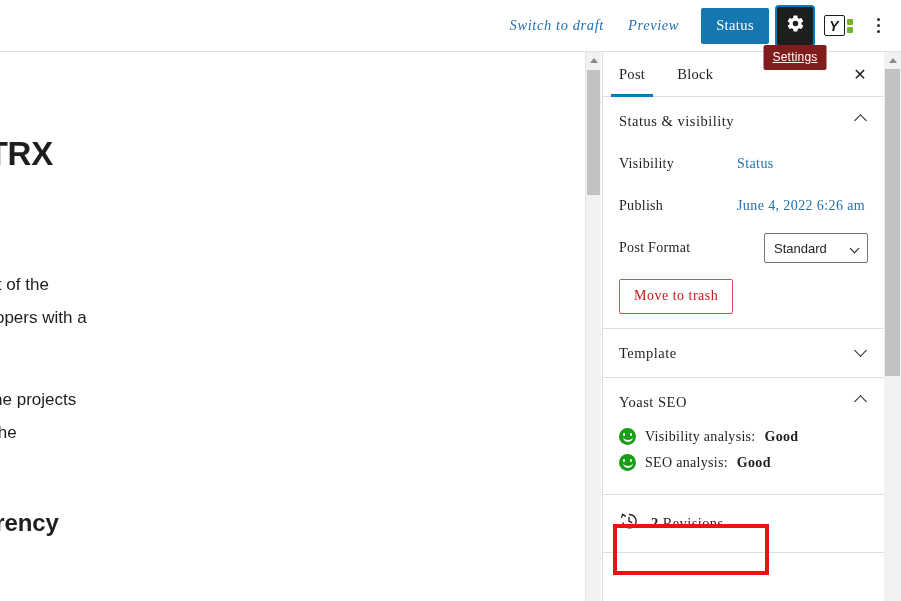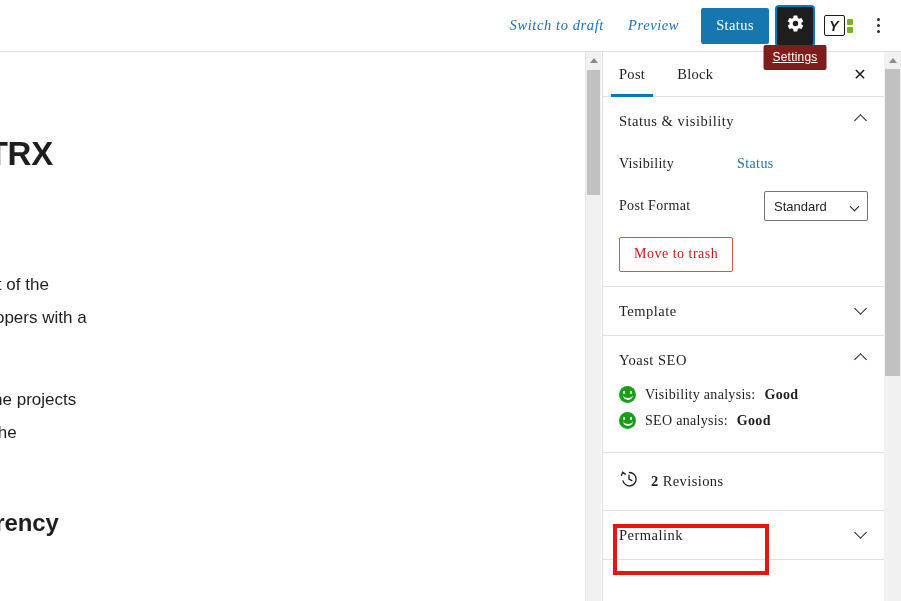--- a/index.html
+++ b/index.html
@@ -573,20 +573,24 @@
         <span class="panel-title">Status &amp; visibility</span>
         <span class="chev up"></span>
       </div>
       <div class="panel-body">
 
         <div class="row">
           <span class="row-label">Visibility</span>
           <span class="row-value-link">Status</span>
         </div>
 
+        <div class="row">
+          <span class="row-label">Publish</span>
+          <span class="row-value-link">June 4, 2022 6:26 am</span>
+        </div>
 
         <div class="row">
           <span class="row-label">Post Format</span>
           <div class="select-box">
             <span>Standard</span>
             <span class="sel-chev"></span>
           </div>
         </div>
 
         <button class="trash-btn">Move to trash</button>
@@ -636,26 +640,20 @@
             <polyline points="12,7.4 12,12.2 15.4,14.0"></polyline>
           </svg>
         </span>
         <span class="rev-text">
           <b>2</b>
           <span>Revisions</span>
         </span>
       </div>
     </div>
 
-    <div class="panel">
-      <div class="panel-head">
-        <span class="panel-title">Permalink</span>
-        <span class="chev"></span>
-      </div>
-    </div>
 
   </div>
 
   <div class="scroll-side">
     <div class="sb-up">
       <span class="sb-arrow"></span>
     </div>
     <div class="sb-thumb"></div>
   </div>
 

